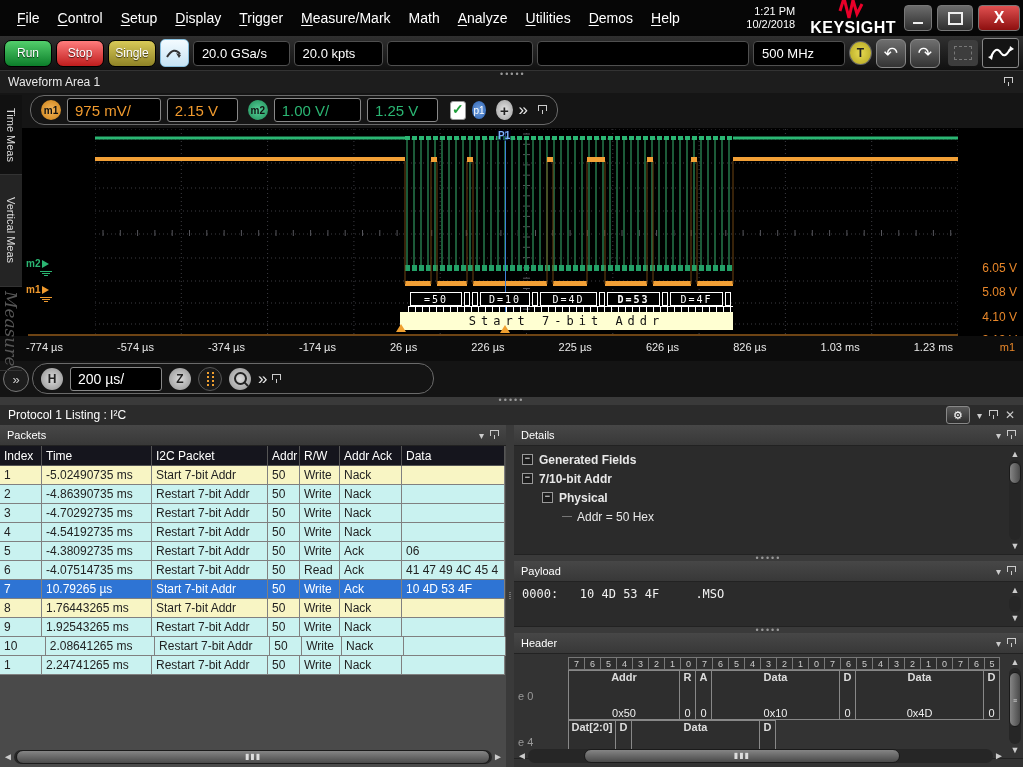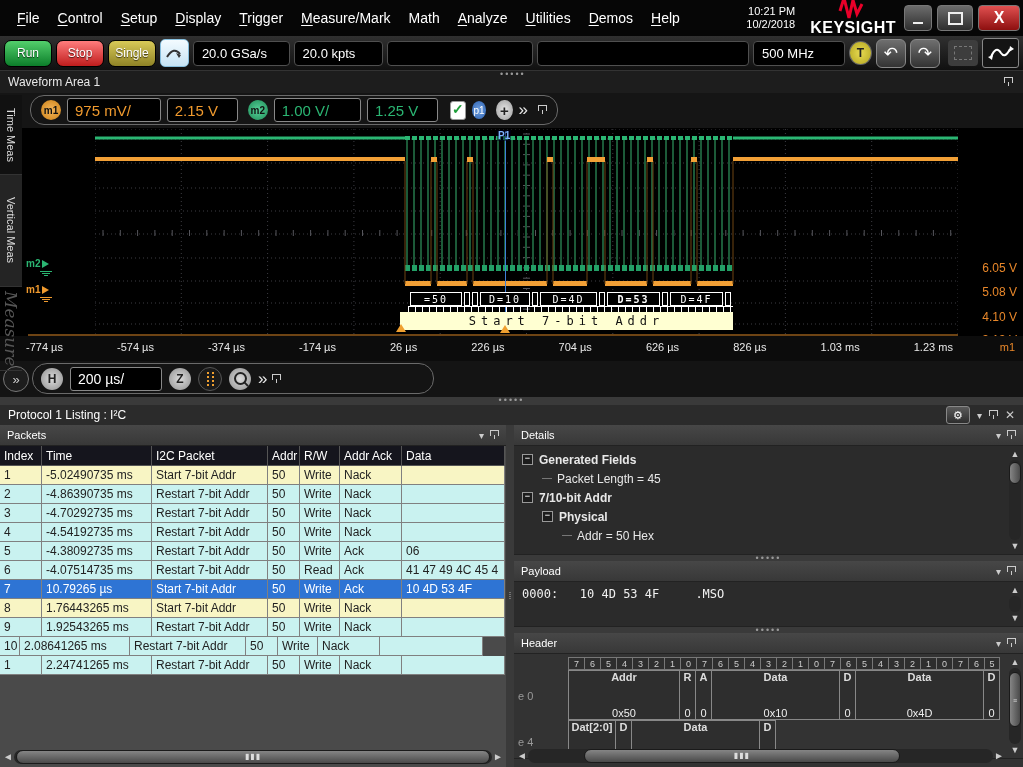--- a/index.html
+++ b/index.html
@@ -171,21 +171,21 @@
       <div class="menu-item"><u>D</u>isplay</div>
       <div class="menu-item"><u>T</u>rigger</div>
       <div class="menu-item"><u>M</u>easure/Mark</div>
       <div class="menu-item">Math</div>
       <div class="menu-item"><u>A</u>nalyze</div>
       <div class="menu-item"><u>U</u>tilities</div>
       <div class="menu-item"><u>D</u>emos</div>
       <div class="menu-item"><u>H</u>elp</div>
     </div>
   <div class="clock">
-    <div>10:21 PM</div>
+    <div>1:21 PM</div>
     <div>10/2/2018</div>
   </div>
   <div class="logo">
     <svg width="26" height="26" viewBox="0 0 26 26">
       <polyline points="2,16 6,3 11,23 15,5 19,19 24,9" fill="none" stroke="#e90029" stroke-width="3"></polyline>
     </svg>
     <div style="margin-left:5px;">
       <div class="brand">KEYSIGHT</div>
       <div class="brand-sub">TECHNOLOGIES</div>
     </div>
@@ -583,21 +583,21 @@
 <div class="abs plot-bottomline"></div>
 
 <div class="abs time-axis">
   <div id="tlabels">
       <span>-774 µs</span>
       <span>-574 µs</span>
       <span>-374 µs</span>
       <span>-174 µs</span>
       <span>26 µs</span>
       <span>226 µs</span>
-      <span>704 µs</span>
+      <span>225 µs</span>
       <span>626 µs</span>
       <span>826 µs</span>
       <span>1.03 ms</span>
       <span>1.23 ms</span>
     </div>
   <span class="axis-ch">m1</span>
 </div>
 <div class="abs h-bar">
   <div class="expander">»</div>
   <div class="h-group">
@@ -730,21 +730,21 @@
           <div class="pk-row row-cyan">
             <div class="pk-cell" style="width: 42px;">9</div>
             <div class="pk-cell" style="width: 110px;">1.92543265 ms</div>
             <div class="pk-cell" style="width: 116px;">Restart 7-bit Addr</div>
             <div class="pk-cell" style="width: 32px;">50</div>
             <div class="pk-cell" style="width: 40px;">Write</div>
             <div class="pk-cell" style="width: 62px;">Nack</div>
             <div class="pk-cell" style="width: 103px;"></div>
           </div>
           <div class="pk-row row-cyan">
-            <div class="pk-cell" style="width: 20px;">10</div>
+            <div class="pk-cell" style="width: 46px;">10</div>
             <div class="pk-cell" style="width: 110px;">2.08641265 ms</div>
             <div class="pk-cell" style="width: 116px;">Restart 7-bit Addr</div>
             <div class="pk-cell" style="width: 32px;">50</div>
             <div class="pk-cell" style="width: 40px;">Write</div>
             <div class="pk-cell" style="width: 62px;">Nack</div>
             <div class="pk-cell" style="width: 103px;"></div>
           </div>
           <div class="pk-row row-cyan">
             <div class="pk-cell" style="width: 42px;">1</div>
             <div class="pk-cell" style="width: 110px;">2.24741265 ms</div>
@@ -774,24 +774,20 @@
         <div class="pt-icons">
           <span class="icon-sm">▾</span>
           <span class="pin-icon"></span>
         </div>
       </div>
       <div class="panel-content" style="height:108px;">
         <div id="details-tree" style="padding:4px 6px;">
             <div class="tree-item bold" style="padding-left: 2px;">
               <span class="tbox">−</span>
               <span>Generated Fields</span>
-            </div>
-            <div class="tree-item" style="padding-left: 22px;">
-              <span class="tdash"></span>
-              <span>Packet Length = 45</span>
             </div>
             <div class="tree-item bold" style="padding-left: 2px;">
               <span class="tbox">−</span>
               <span>7/10-bit Addr</span>
             </div>
             <div class="tree-item bold" style="padding-left: 22px;">
               <span class="tbox">−</span>
               <span>Physical</span>
             </div>
             <div class="tree-item" style="padding-left: 42px;">

